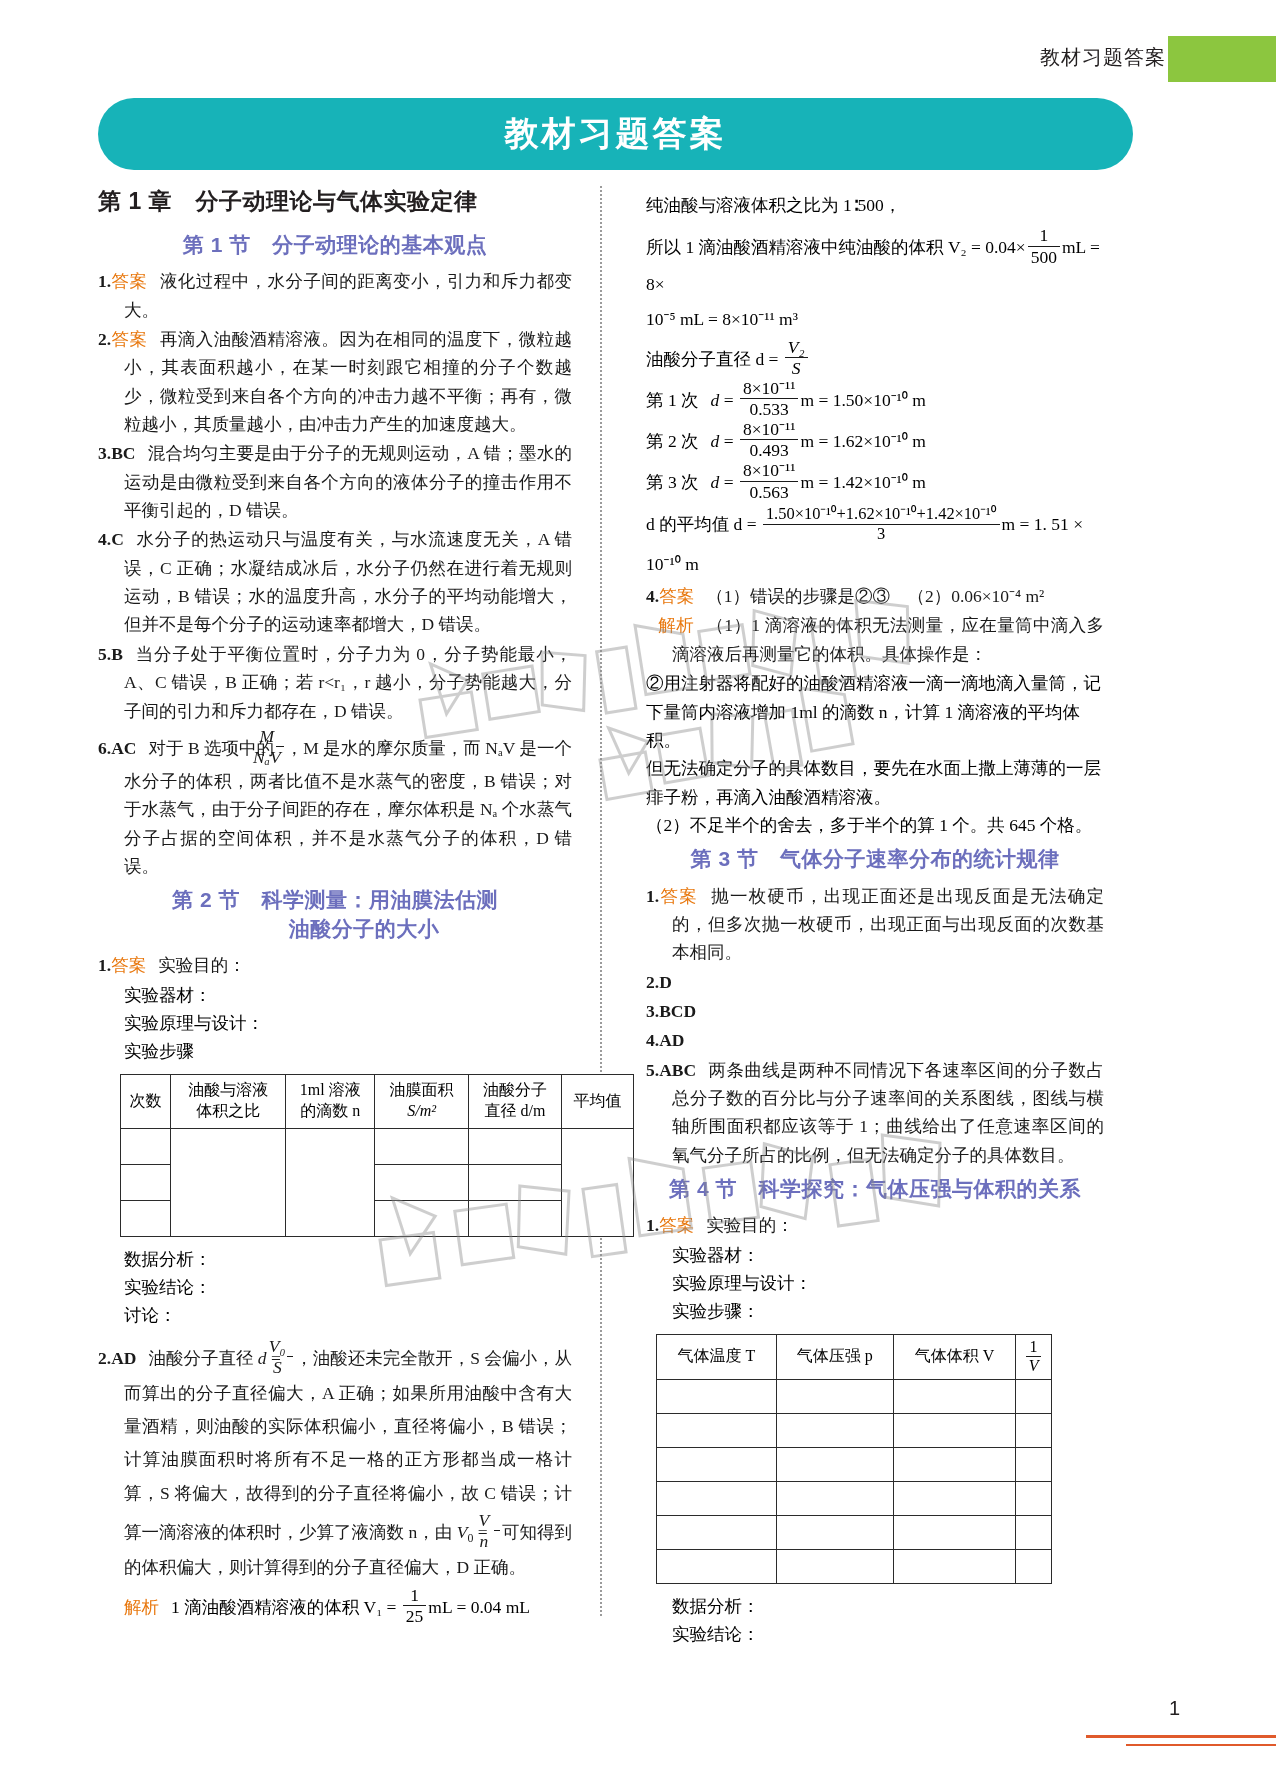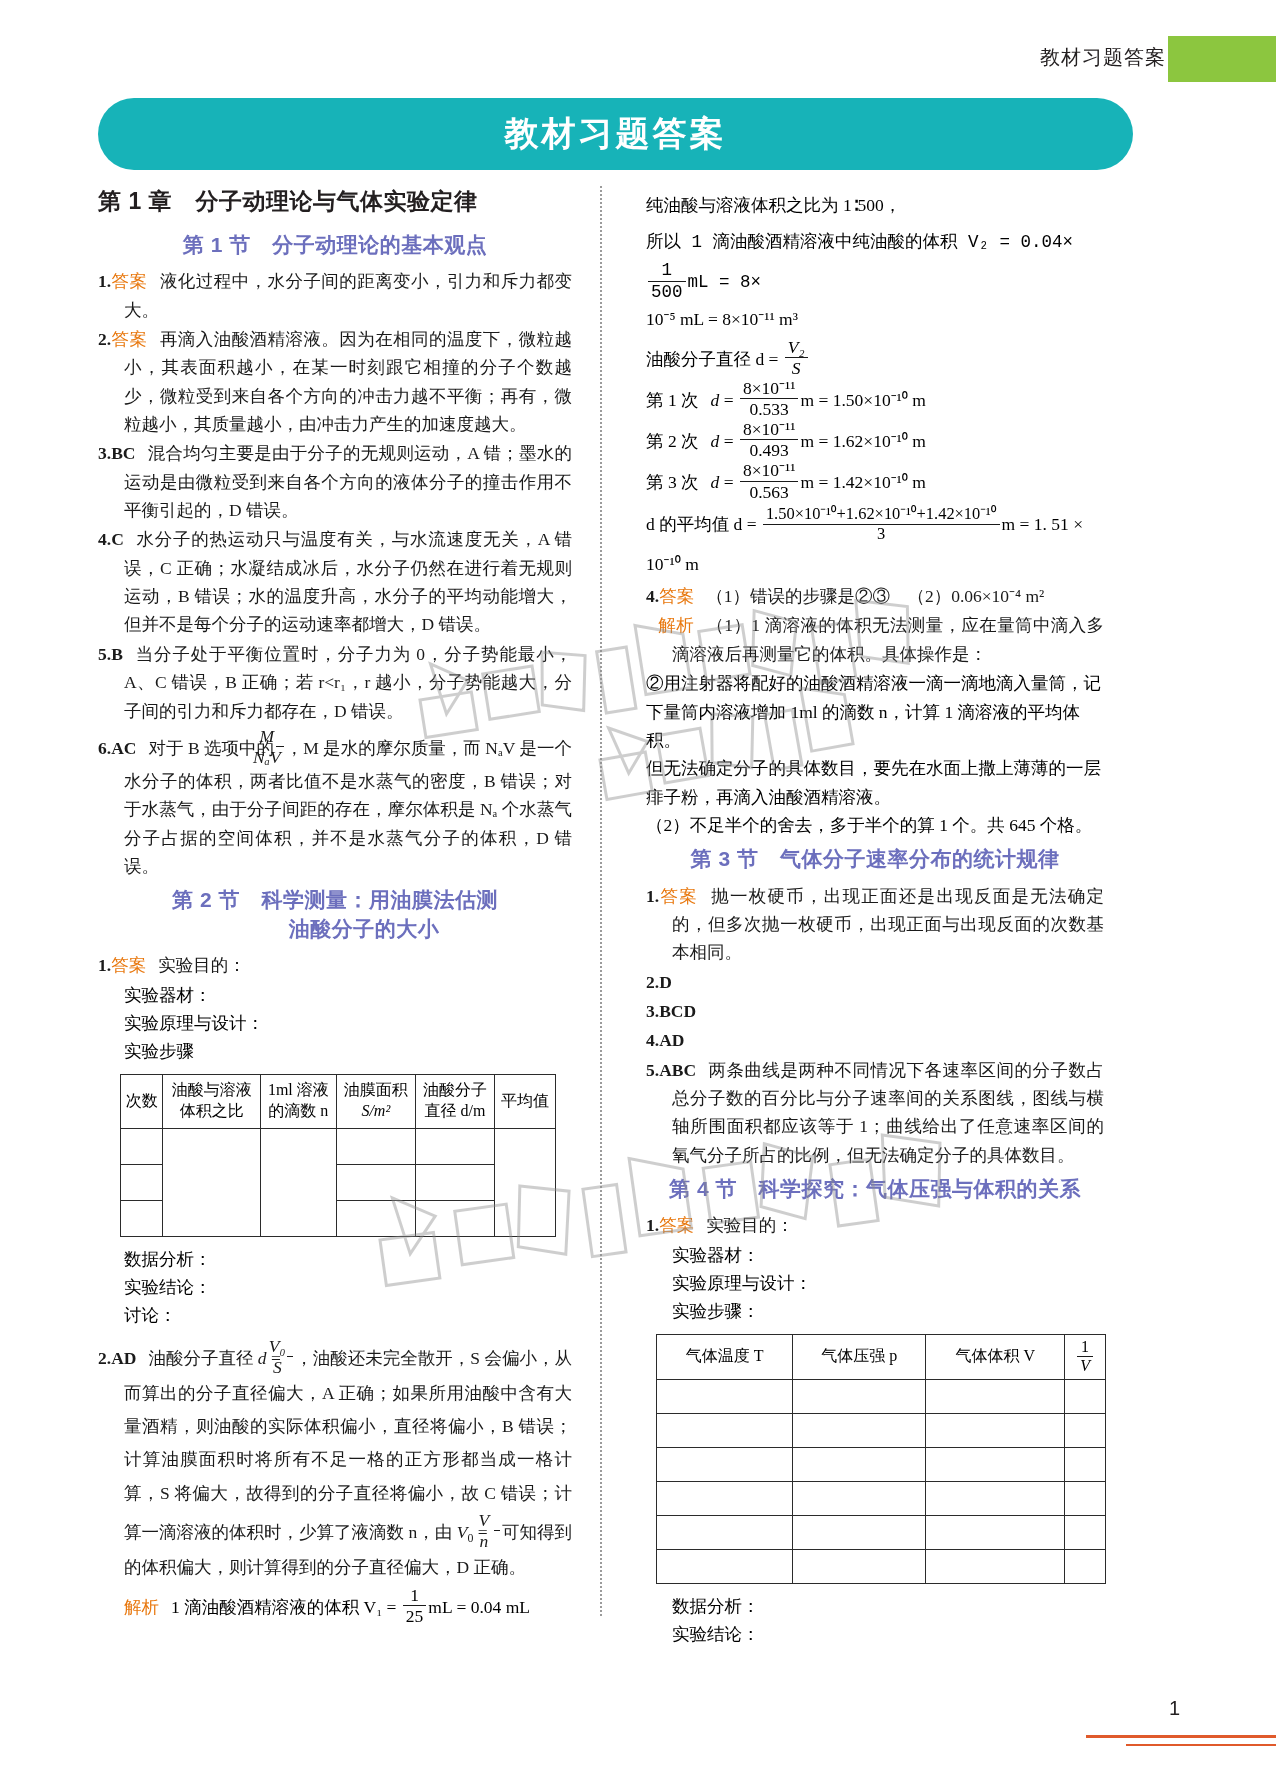--- a/index.html
+++ b/index.html
@@ -89,34 +89,34 @@
   .frac .n { display:block; border-bottom:1px solid #1a1a1a; padding:0 3px; line-height:1.15; }
   .frac .d { display:block; padding:0 3px; line-height:1.15; }
   sub.sb { font-size:0.68em; vertical-align:sub; }
   .mathline { font-size:17.5px; line-height:2.25; padding-left:26px; margin:0; }
   .mathline.tight { line-height:2.0; }
   
   table.grid {
     border-collapse:collapse;
     margin:8px 0 8px 22px;
     font-size:16px;
-    width:436px;
+    width:514px;
     background:#fff;
   }
   table.grid td, table.grid th {
     border:1px solid #2b2b2b;
     text-align:center;
     font-weight:normal;
     font-family:"Liberation Serif", serif;
     padding:3px 2px;
     line-height:1.3;
   }
   table.grid th { height:54px; font-size:16px; }
   table.grid td.body { height:36px; }
-  table.grid2 { width:450px; margin-left:10px; }
+  table.grid2 { width:396px; margin-left:10px; }
   table.grid2 th { height:40px; font-size:16px; }
   table.grid2 td.body { height:34px; }
   
   .wm {
     position:absolute; left:0; top:0; width:1276px; height:1790px;
     pointer-events:none; z-index:5; opacity:0.42;
   }
   
   .pagenum {
     position:absolute; right:96px; bottom:70px;
@@ -246,21 +246,21 @@
     </p>
 
   </div>
 
   <div class="divider"></div>
 
   <div class="col col-right">
 
     <p class="mathline" style="padding-left:0;">纯油酸与溶液体积之比为 1∶500，</p>
 
-    <p class="mathline tight" style="padding-left:0;font-family:Liberation Mono, monospace;">
+    <p class="mathline tight" style="padding-left:0;">
       <span>所以 1 滴油酸酒精溶液中纯油酸的体积 V₂ = 0.04×</span><span class="frac"><span class="n">1</span><span class="d">500</span></span><span>mL = 8×</span>
     </p>
 
     <p class="mathline tight" style="padding-left:0;">10⁻⁵ mL = 8×10⁻¹¹ m³</p>
 
     <p class="mathline tight" style="padding-left:0;">
       <span>油酸分子直径 d = </span><span class="frac"><span class="n mi">V₂</span><span class="d mi">S</span></span>
     </p>
 
     <p class="mathline tight" style="padding-left:0;">

